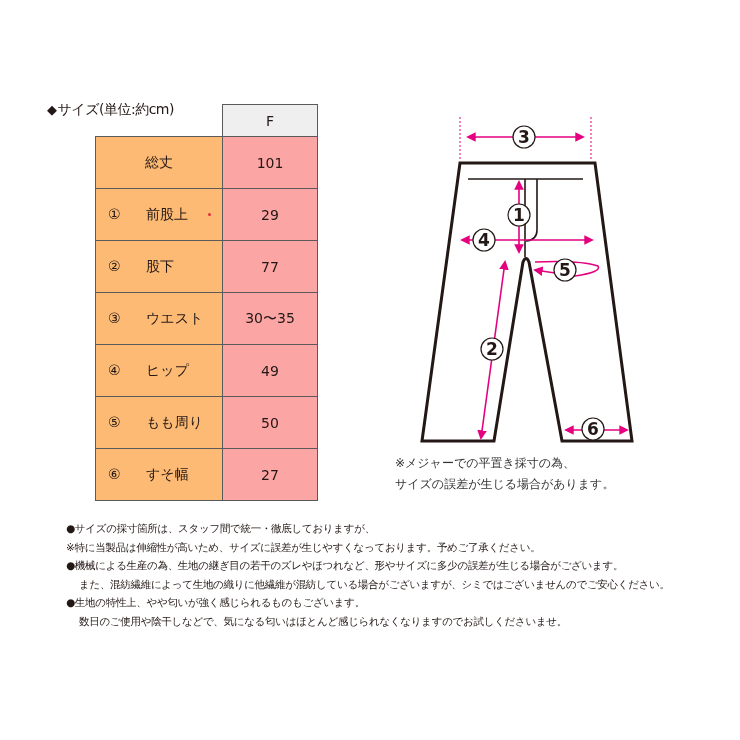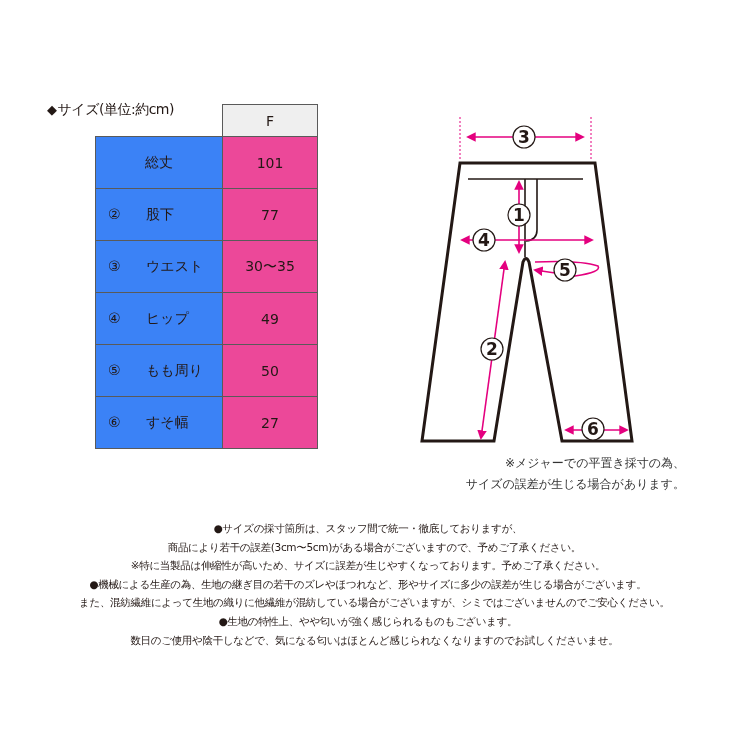--- a/index.html
+++ b/index.html
@@ -4,48 +4,52 @@
   <style>
     html, body { margin: 0; padding: 0; background: #ffffff; }
     body { width: 740px; height: 740px; position: relative; overflow: hidden;
            font-family: "DejaVu Sans", sans-serif; color: #231815; }
     .title { position: absolute; left: 47px; top: 101px; font-size: 14px; letter-spacing: -0.5px; }
     .title .diamond { font-size: 13px; margin-right: 1px; }
     .size-table { position: absolute; left: 95px; top: 104px; border-collapse: collapse; }
     .size-table td { border: 1.5px solid #5a5a5a; padding: 0; font-size: 14px; text-align: center; vertical-align: middle; }
     .size-table td.blank { border: none; }
     .size-table .hdr { background: #efefef; height: 31px; width: 94px; }
-    .size-table .lbl { background: #3b82f6; height: 51px; width: 126px; text-align: left; position: relative; }
+    .size-table .lbl { background: #fdba74; height: 51px; width: 126px; text-align: left; position: relative; }
     .size-table .lbl.center { text-align: center; }
-    .size-table .val { background: #ec4899; width: 94px; }
+    .size-table .val { background: #fca5a5; width: 94px; }
     .lbl .num { display: inline-block; width: 38px; padding-left: 12px; font-size: 14px; }
     .lbl .name { font-size: 14px; }
     .red-dot { position: absolute; left: 112px; top: 24px; width: 3px; height: 3px; border-radius: 50%; background: #e0303a; }
     .diagram { position: absolute; left: 400px; top: 100px; width: 280px; height: 350px; }
-    .diagram-note { position: absolute; left: 395px; top: 453px; width: 290px; text-align: right; font-size: 12px; line-height: 21px; color: #333; }
+    .diagram-note { position: absolute; left: 395px; top: 453px; width: 290px; text-align: left; font-size: 12px; line-height: 21px; color: #333; }
     .notes { position: absolute; left: 66px; top: 519px; font-size: 10.5px; line-height: 18.6px; color: #231815; letter-spacing: -0.3px; }
-    .notes .line { white-space: nowrap; text-align: center; }
+    .notes .line { white-space: nowrap; }
     .notes .indent { padding-left: 13px; }
   </style>
 </head>
 <body>
 
 <div class="title">
   <span class="diamond">◆</span><span>サイズ(単位:約cm)</span>
 </div>
 
 <table class="size-table">
   <tbody>
       <tr>
     <td class="blank"></td>
     <td class="hdr">F</td>
   </tr>
   <tr>
     <td class="lbl center"><span class="name">総丈</span></td>
     <td class="val">101</td>
+  </tr>
+  <tr>
+    <td class="lbl"><span class="num">①</span><span class="name">前股上</span><span class="red-dot"></span></td>
+    <td class="val">29</td>
   </tr>
   <tr>
     <td class="lbl"><span class="num">②</span><span class="name">股下</span></td>
     <td class="val">77</td>
   </tr>
   <tr>
     <td class="lbl"><span class="num">③</span><span class="name">ウエスト</span></td>
     <td class="val">30〜35</td>
   </tr>
   <tr>
@@ -119,19 +123,18 @@
   </g>
 </svg>
 
 <div class="diagram-note">
   <div>※メジャーでの平置き採寸の為、</div>
   <div>サイズの誤差が生じる場合があります。</div>
 </div>
 
 <div class="notes">
   <div class="line">●サイズの採寸箇所は、スタッフ間で統一・徹底しておりますが、</div>
-  <div class="line indent">商品により若干の誤差(3cm〜5cm)がある場合がございますので、予めご了承ください。</div>
   <div class="line">※特に当製品は伸縮性が高いため、サイズに誤差が生じやすくなっております。予めご了承ください。</div>
   <div class="line">●機械による生産の為、生地の継ぎ目の若干のズレやほつれなど、形やサイズに多少の誤差が生じる場合がございます。</div>
   <div class="line indent">また、混紡繊維によって生地の織りに他繊維が混紡している場合がございますが、シミではございませんのでご安心ください。</div>
   <div class="line">●生地の特性上、やや匂いが強く感じられるものもございます。</div>
   <div class="line indent">数日のご使用や陰干しなどで、気になる匂いはほとんど感じられなくなりますのでお試しくださいませ。</div>
 </div>
 
 </body></html>

